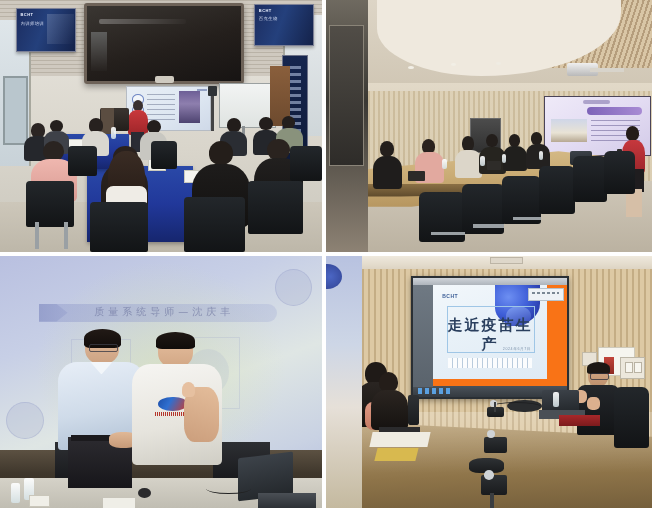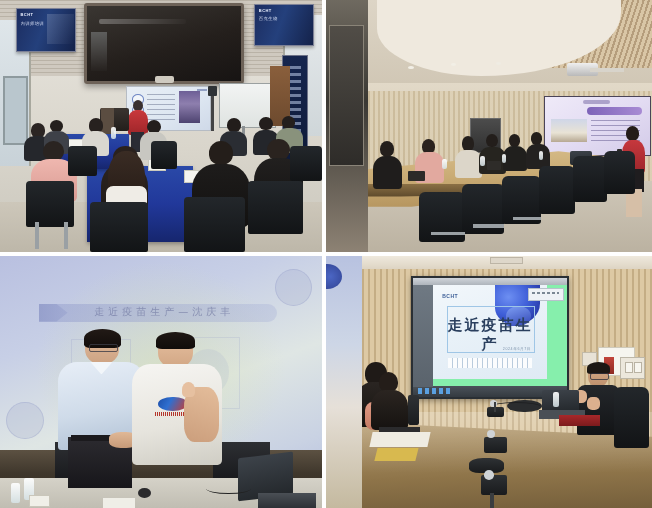--- a/index.html
+++ b/index.html
@@ -234,21 +234,21 @@
   .br-wall {
     left: 0; top: 0; width: 100%; height: 74%;
     background: repeating-linear-gradient(90deg, #c4ad85 0px, #c4ad85 2px, #ddc9a4 2px, #ddc9a4 6px);
   }
   .br-ceil {
     left: 0; top: 0; width: 100%; height: 5%;
     background: linear-gradient(180deg,#efe9dd,#ddd4c3);
   }
   .br-monitor {
     left: 17%; top: 8%; width: 53%; height: 47%;
-    background: #86efac;
+    background: #f97316;
     border: 2px solid #2a2f34;
     box-shadow: 0 2px 6px rgba(0,0,0,.35);
   }
   .br-mon-bar-top {
     left: 0; top: 0; width: 100%; height: 6%;
     background: linear-gradient(180deg,#cfd4da,#aeb4bb);
   }
   .br-mon-bar-bot {
     left: 0; bottom: 0; width: 100%; height: 9%;
     background: linear-gradient(180deg,#4b525a,#343a40);
@@ -509,21 +509,21 @@
 
   <div class="cell cell-bl">
     <div class="scene">
       <div class="obj bl-bg"></div>
 
       <div class="obj bl-stamp" style="right:3%;top:5%;width:11%;height:14%;"></div>
       <div class="obj bl-stamp" style="left:2%;top:58%;width:11%;height:14%;"></div>
 
       <div class="obj bl-bar"></div>
       <div class="obj bl-bar-arrow"></div>
-      <div class="bl-bar-text">走近疫苗生产—沈庆丰</div>
+      <div class="bl-bar-text">质量系统导师—沈庆丰</div>
 
       <div class="obj" style="left:22%;top:33%;width:18%;height:26%;border:1px solid rgba(150,160,200,.25);"></div>
       <div class="obj" style="left:52%;top:32%;width:22%;height:28%;border:1px solid rgba(150,160,200,.22);"></div>
       <div class="obj" style="left:58%;top:37%;width:13%;height:18%;background:rgba(160,170,205,.18);border-radius:50%;"></div>
 
       <div class="obj bl-deskfront"></div>
       <div class="obj bl-deskcloth" style="left:17%;top:74%;width:16%;height:16%;"></div>
       <div class="obj bl-deskcloth" style="left:66%;top:74%;width:18%;height:16%;"></div>
       <div class="obj bl-desktop"></div>
 

